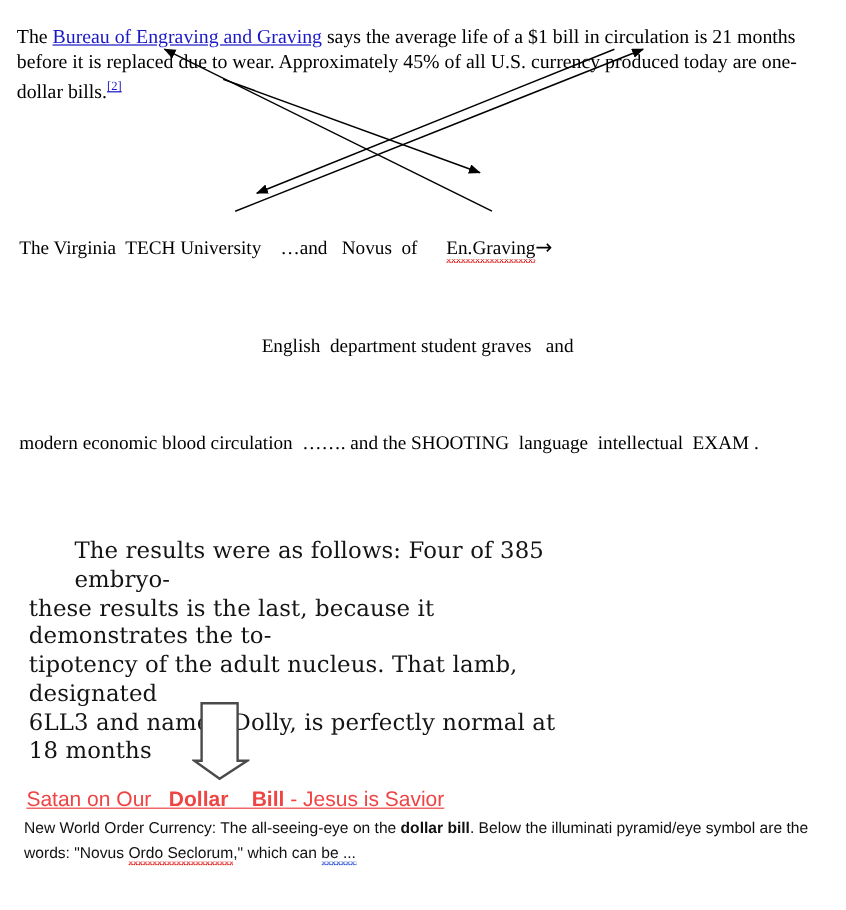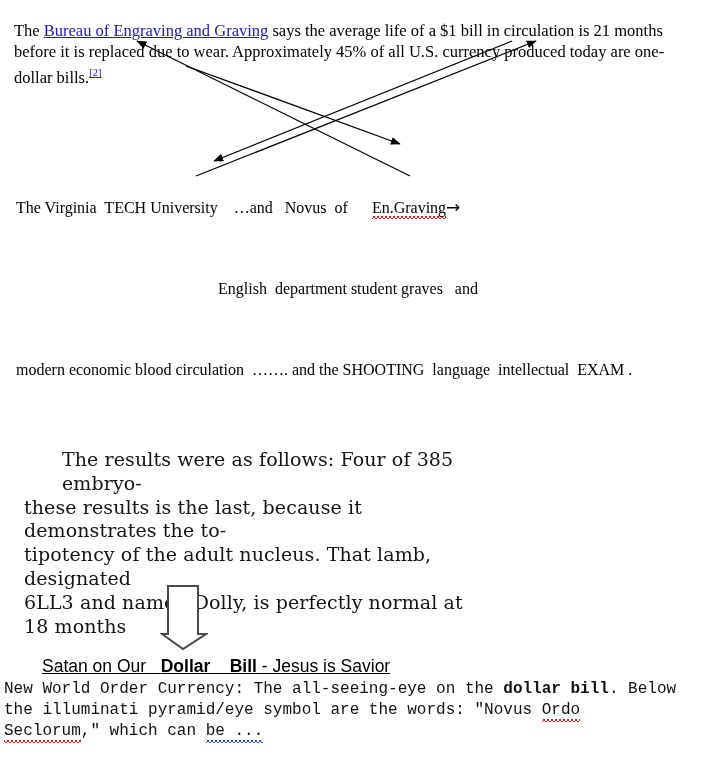--- a/index.html
+++ b/index.html
@@ -108,38 +108,38 @@
     position: absolute;
     left: 160px;
     top: 584px;
     width: 48px;
     height: 68px;
   }
 
   
   .headline {
     position: absolute;
-    left: 42px;
+    left: 22px;
     top: 655px;
     font-family: "Liberation Sans", "DejaVu Sans", sans-serif;
     font-size: 17.5px;
     line-height: 22px;
-    color: #000000;
+    color: #ef4444;
     text-decoration: underline;
     white-space: pre;
   }
   .headline .b { font-weight: bold; }
 
   .para-bottom {
     position: absolute;
-    left: 4px;
+    left: 20px;
     top: 679px;
     width: 678px;
-    font-family: Liberation Mono, monospace;
-    font-size: 16px;
+    font-family: Liberation Sans, sans-serif;
+    font-size: 13px;
     line-height: 21px;
     color: #111;
   }
   .para-bottom b { font-weight: bold; }
 </style>
 </head>
 <body>
 
 <div id="page">
 

